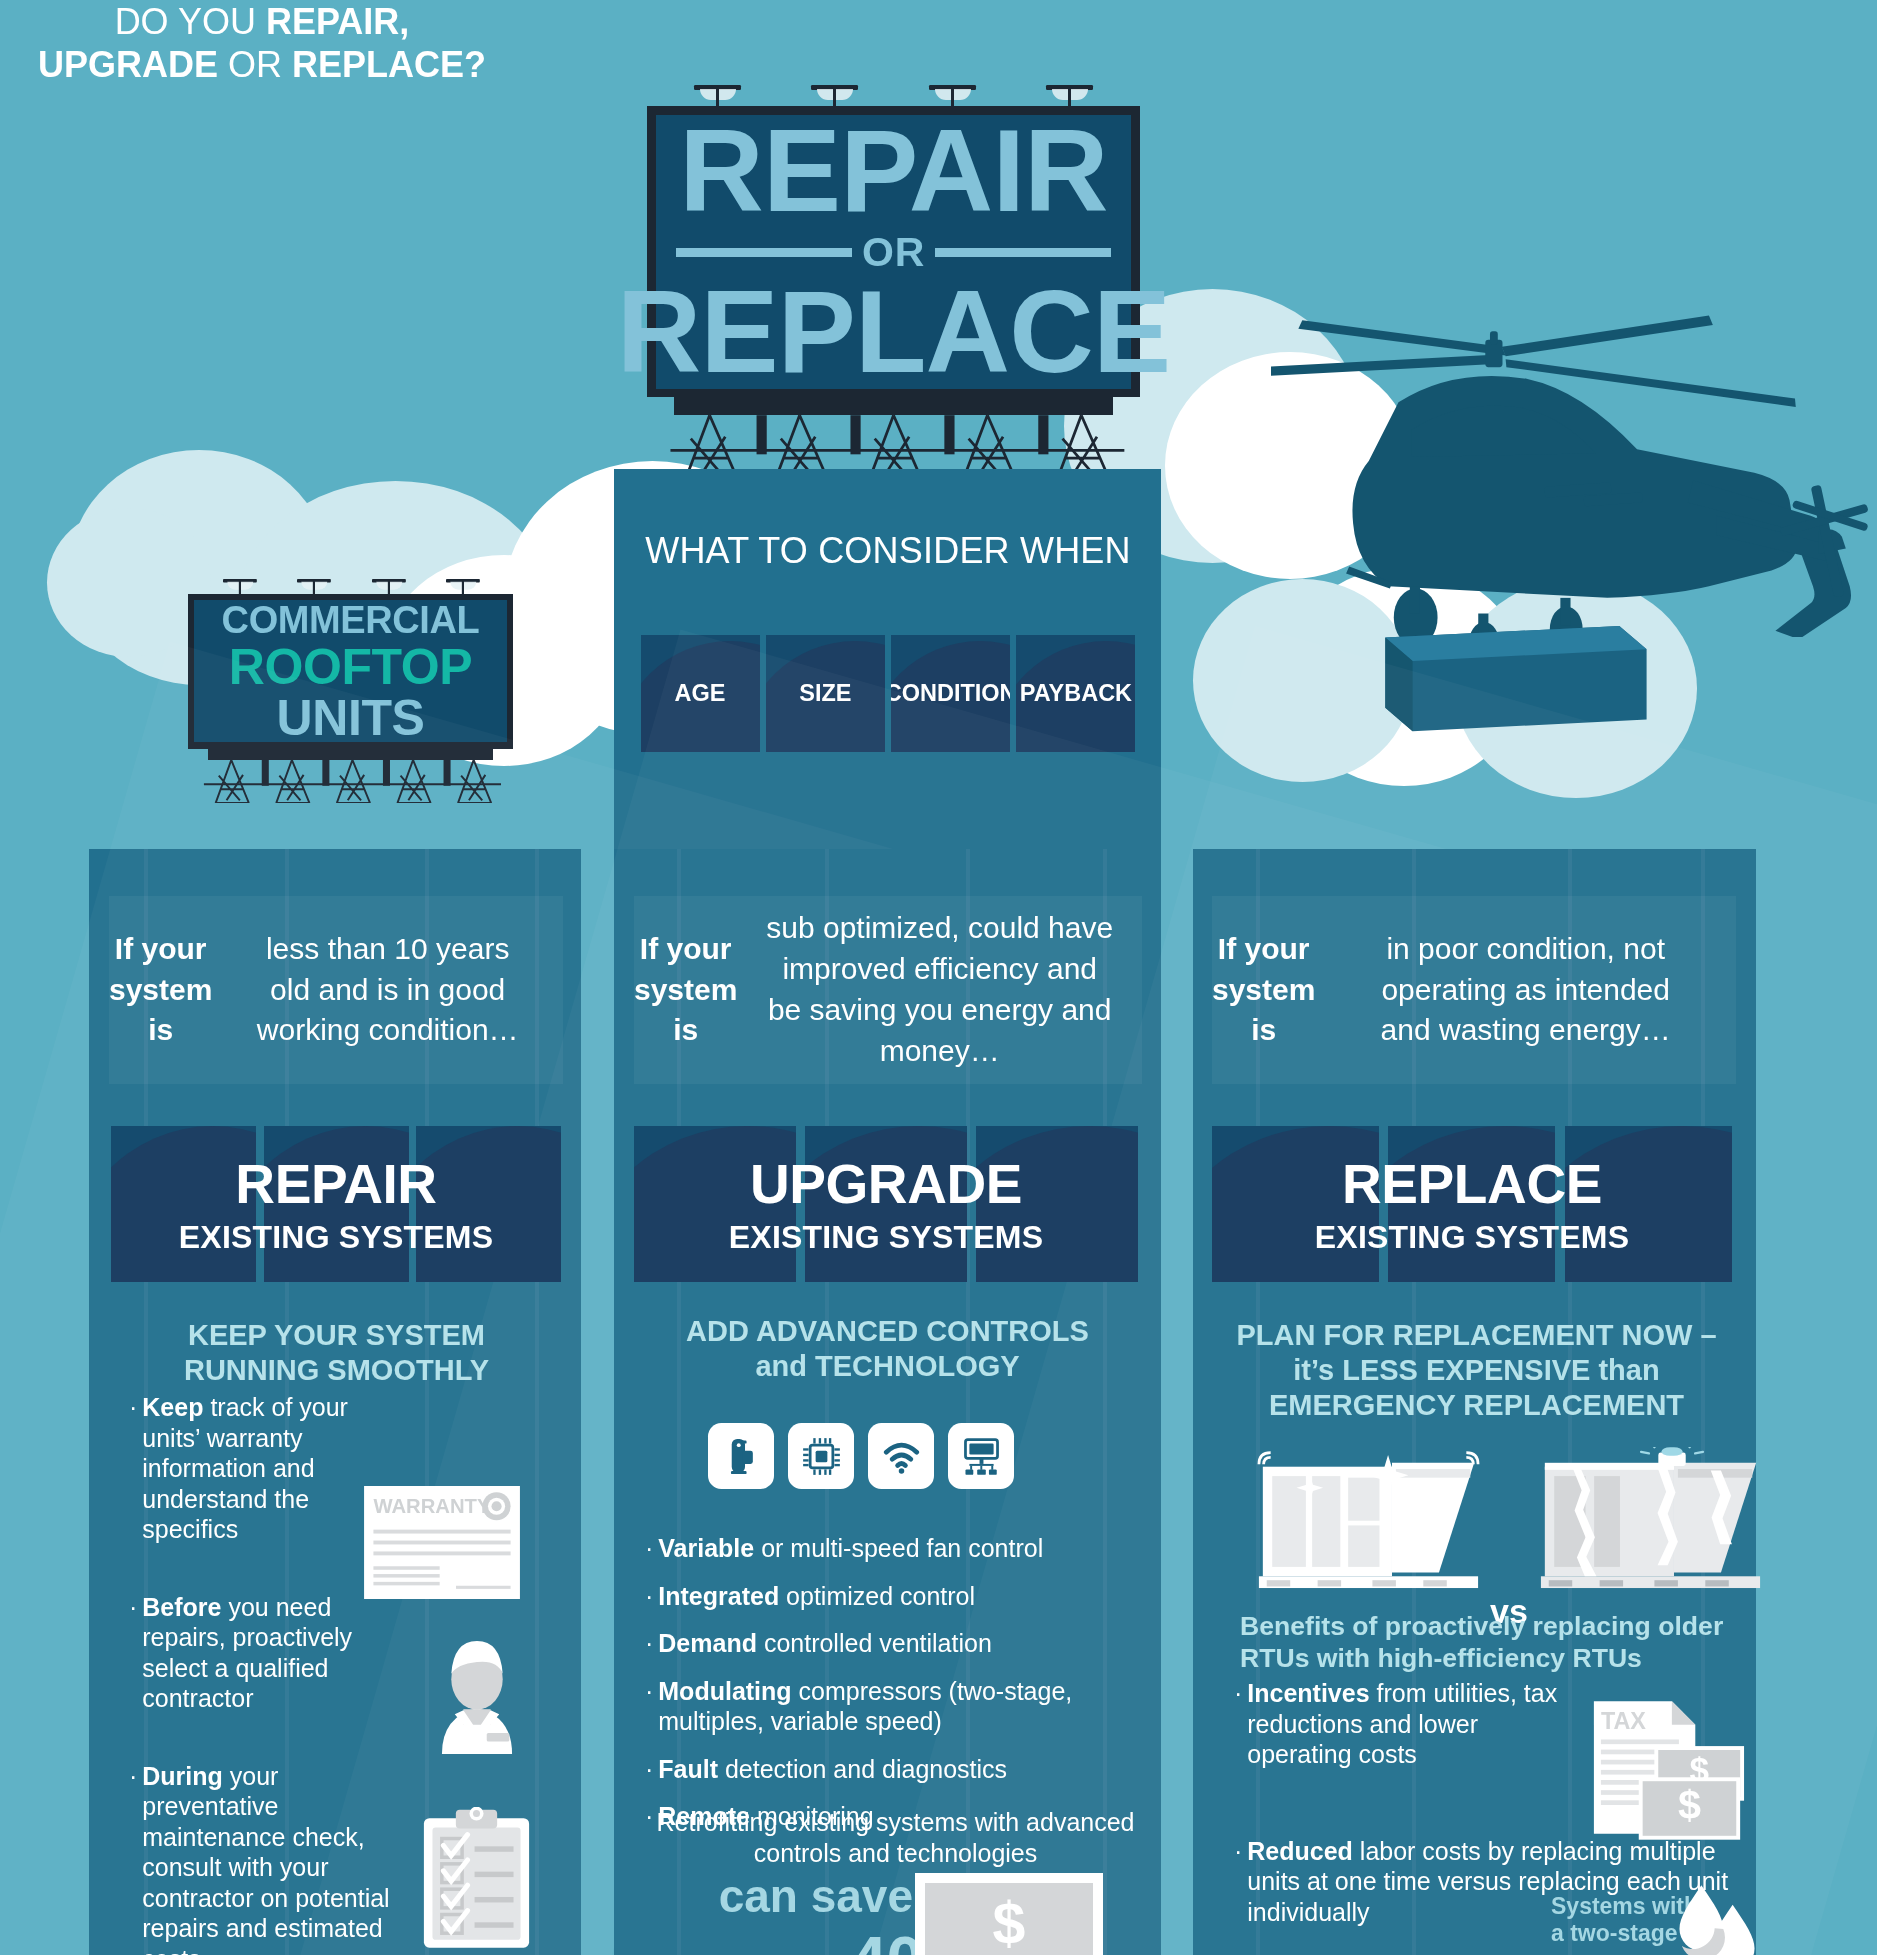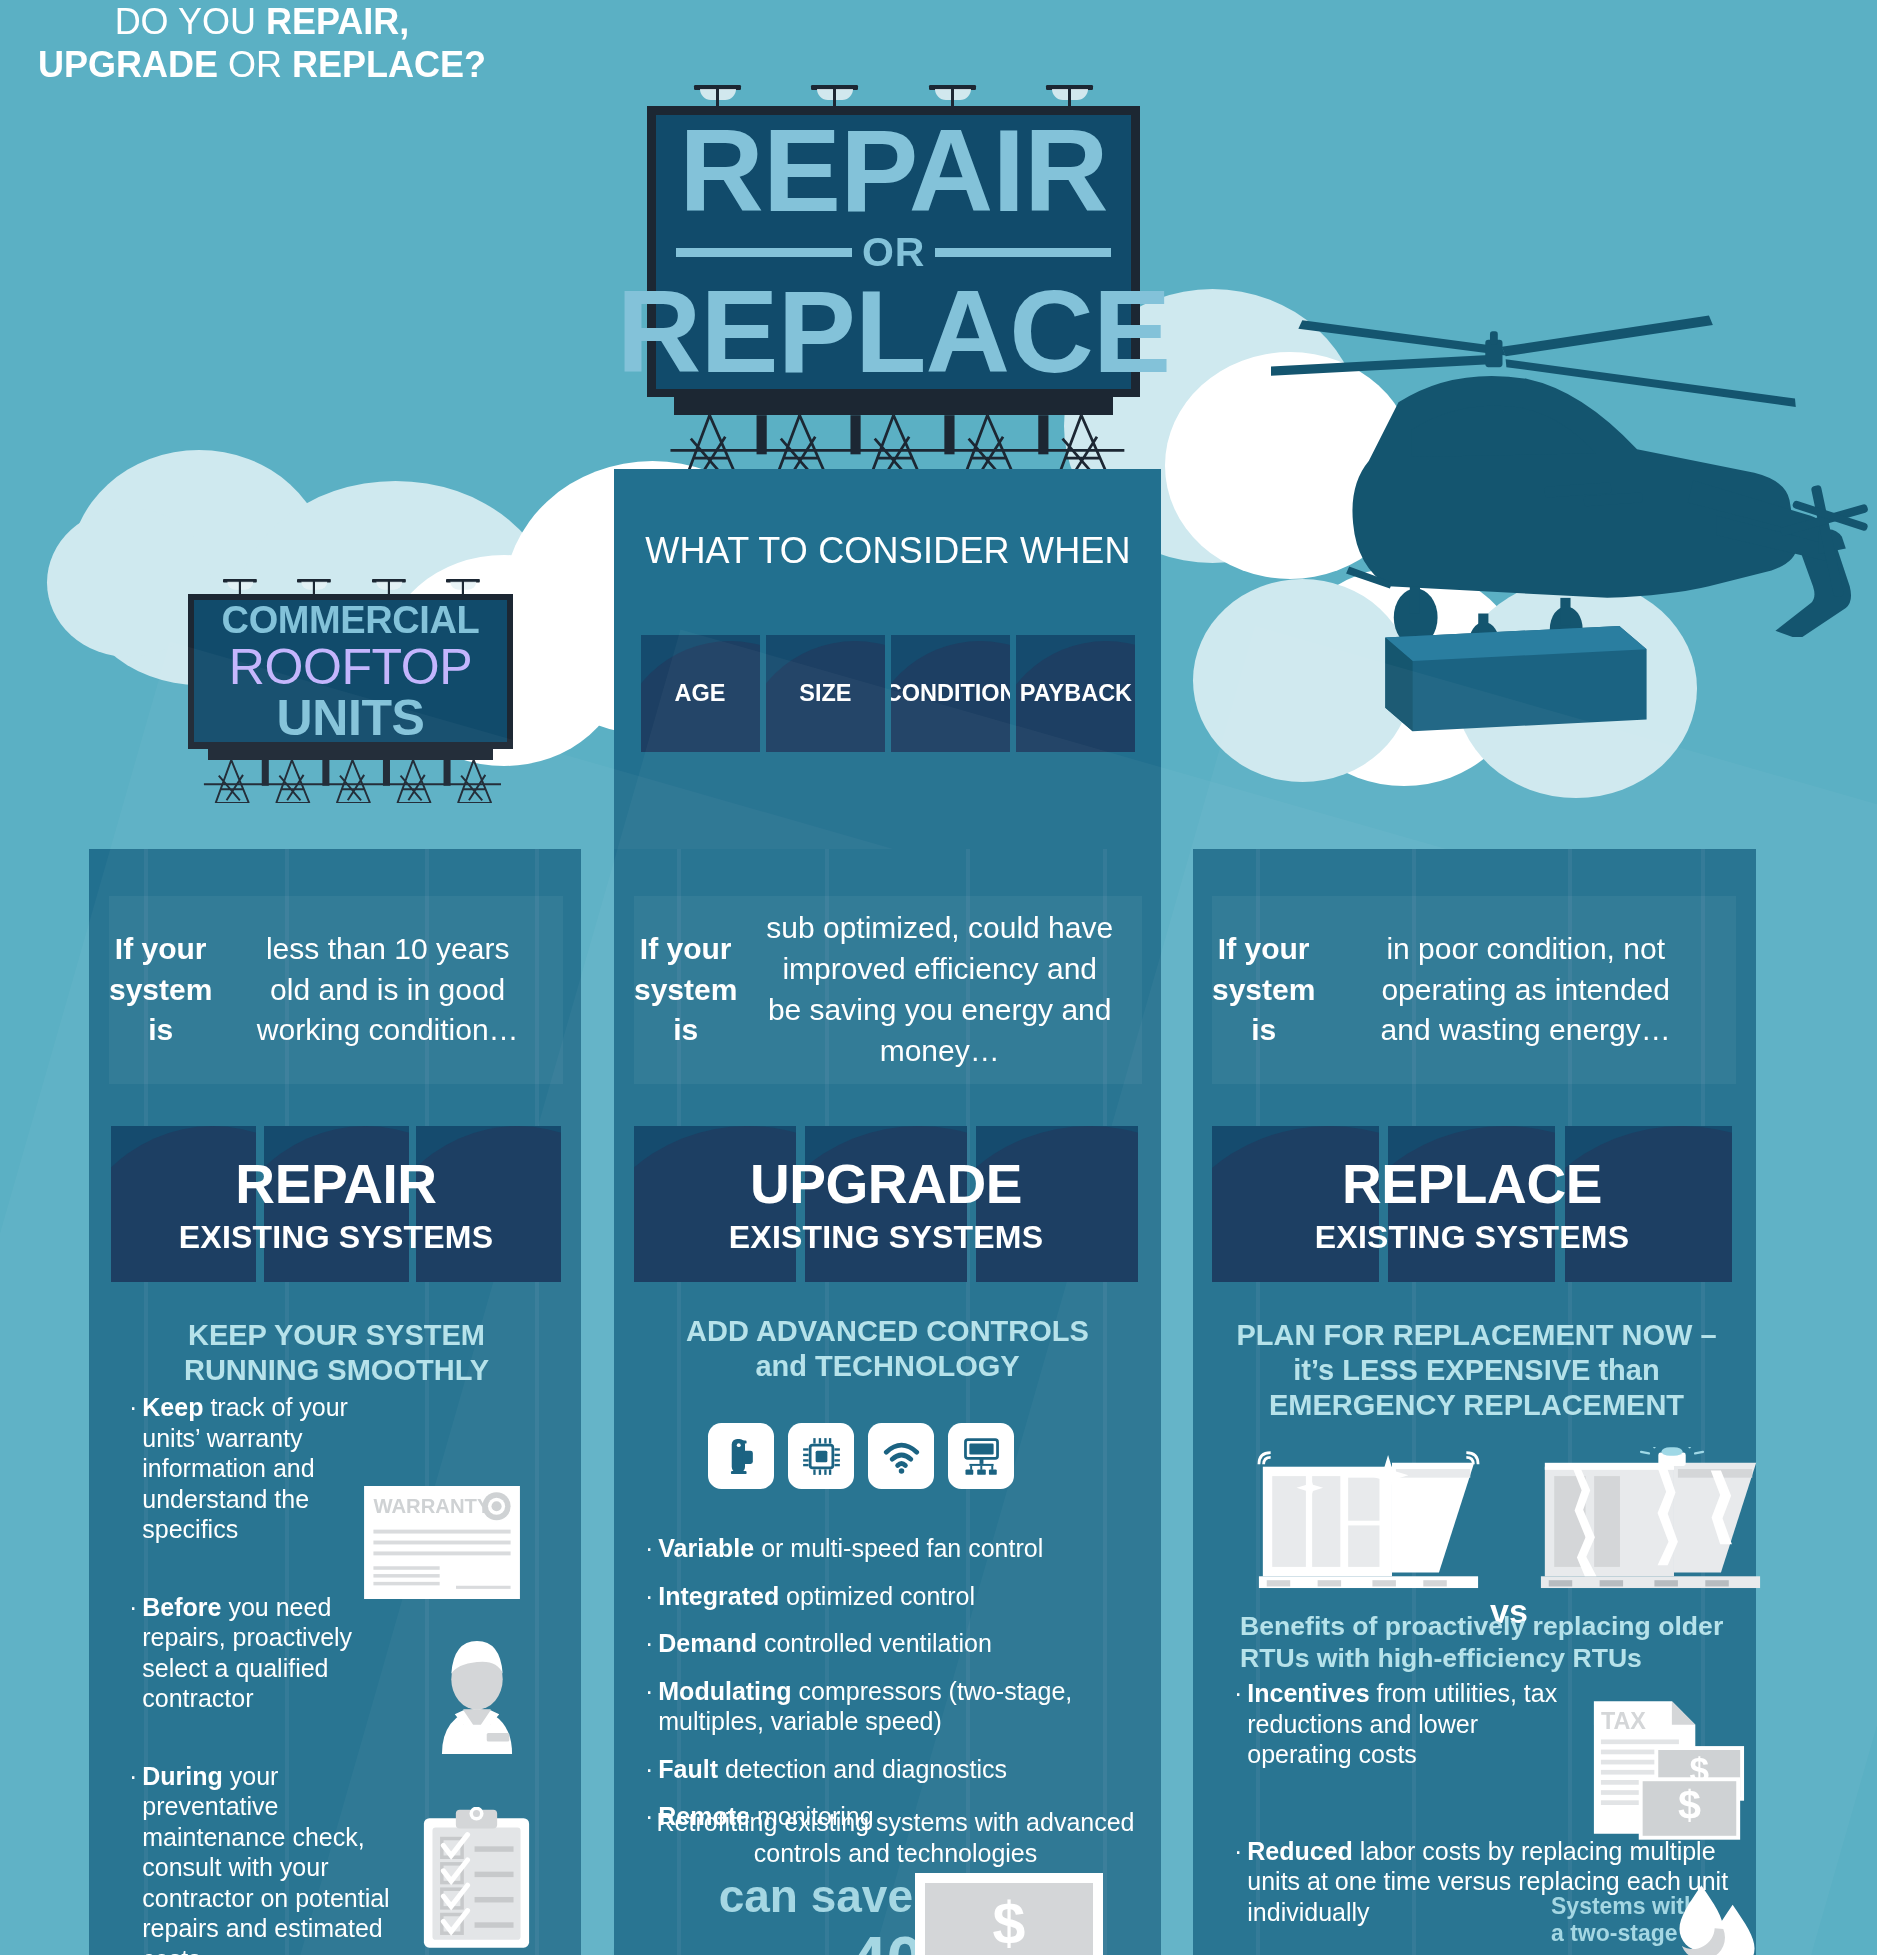--- a/index.html
+++ b/index.html
@@ -69,21 +69,21 @@
   #title-replace { font-size: 117px; }
   .or-row {
     display: flex; align-items: center; justify-content: center;
     width: 100%; gap: 10.2px; margin: 3.9px 0 2.3px 0;
   }
   .or-rule { height: 8.6px; background: #83c2d9; flex: 1; }
   #title-or { color: #83c2d9; font-size: 41px; font-weight: bold; letter-spacing: 0.8px; }
 
   
   #small-bb-l1 { color:#83c2d9; font-weight:bold; font-size:38px; letter-spacing:-0.4px;}
-  #small-bb-l2 { color:#c4b5fd; font-weight:normal; font-size:50px; letter-spacing:-0.4px; line-height:1.02;}
+  #small-bb-l2 { color:#14b8a6; font-weight:bold; font-size:50px; letter-spacing:-0.4px; line-height:1.02;}
   #small-bb-l3 { color:#83c2d9; font-weight:bold; font-size:50px; letter-spacing:-0.4px; line-height:1.02;}
 
   
   .panel {
     position: absolute;
     background: #22708f;
   }
   .panel .stripes { position:absolute; inset:0; overflow:hidden; }
   .panel .stripes span {
     position:absolute; top:0; bottom:0; width:3.5px; background: rgba(255,255,255,.055);

